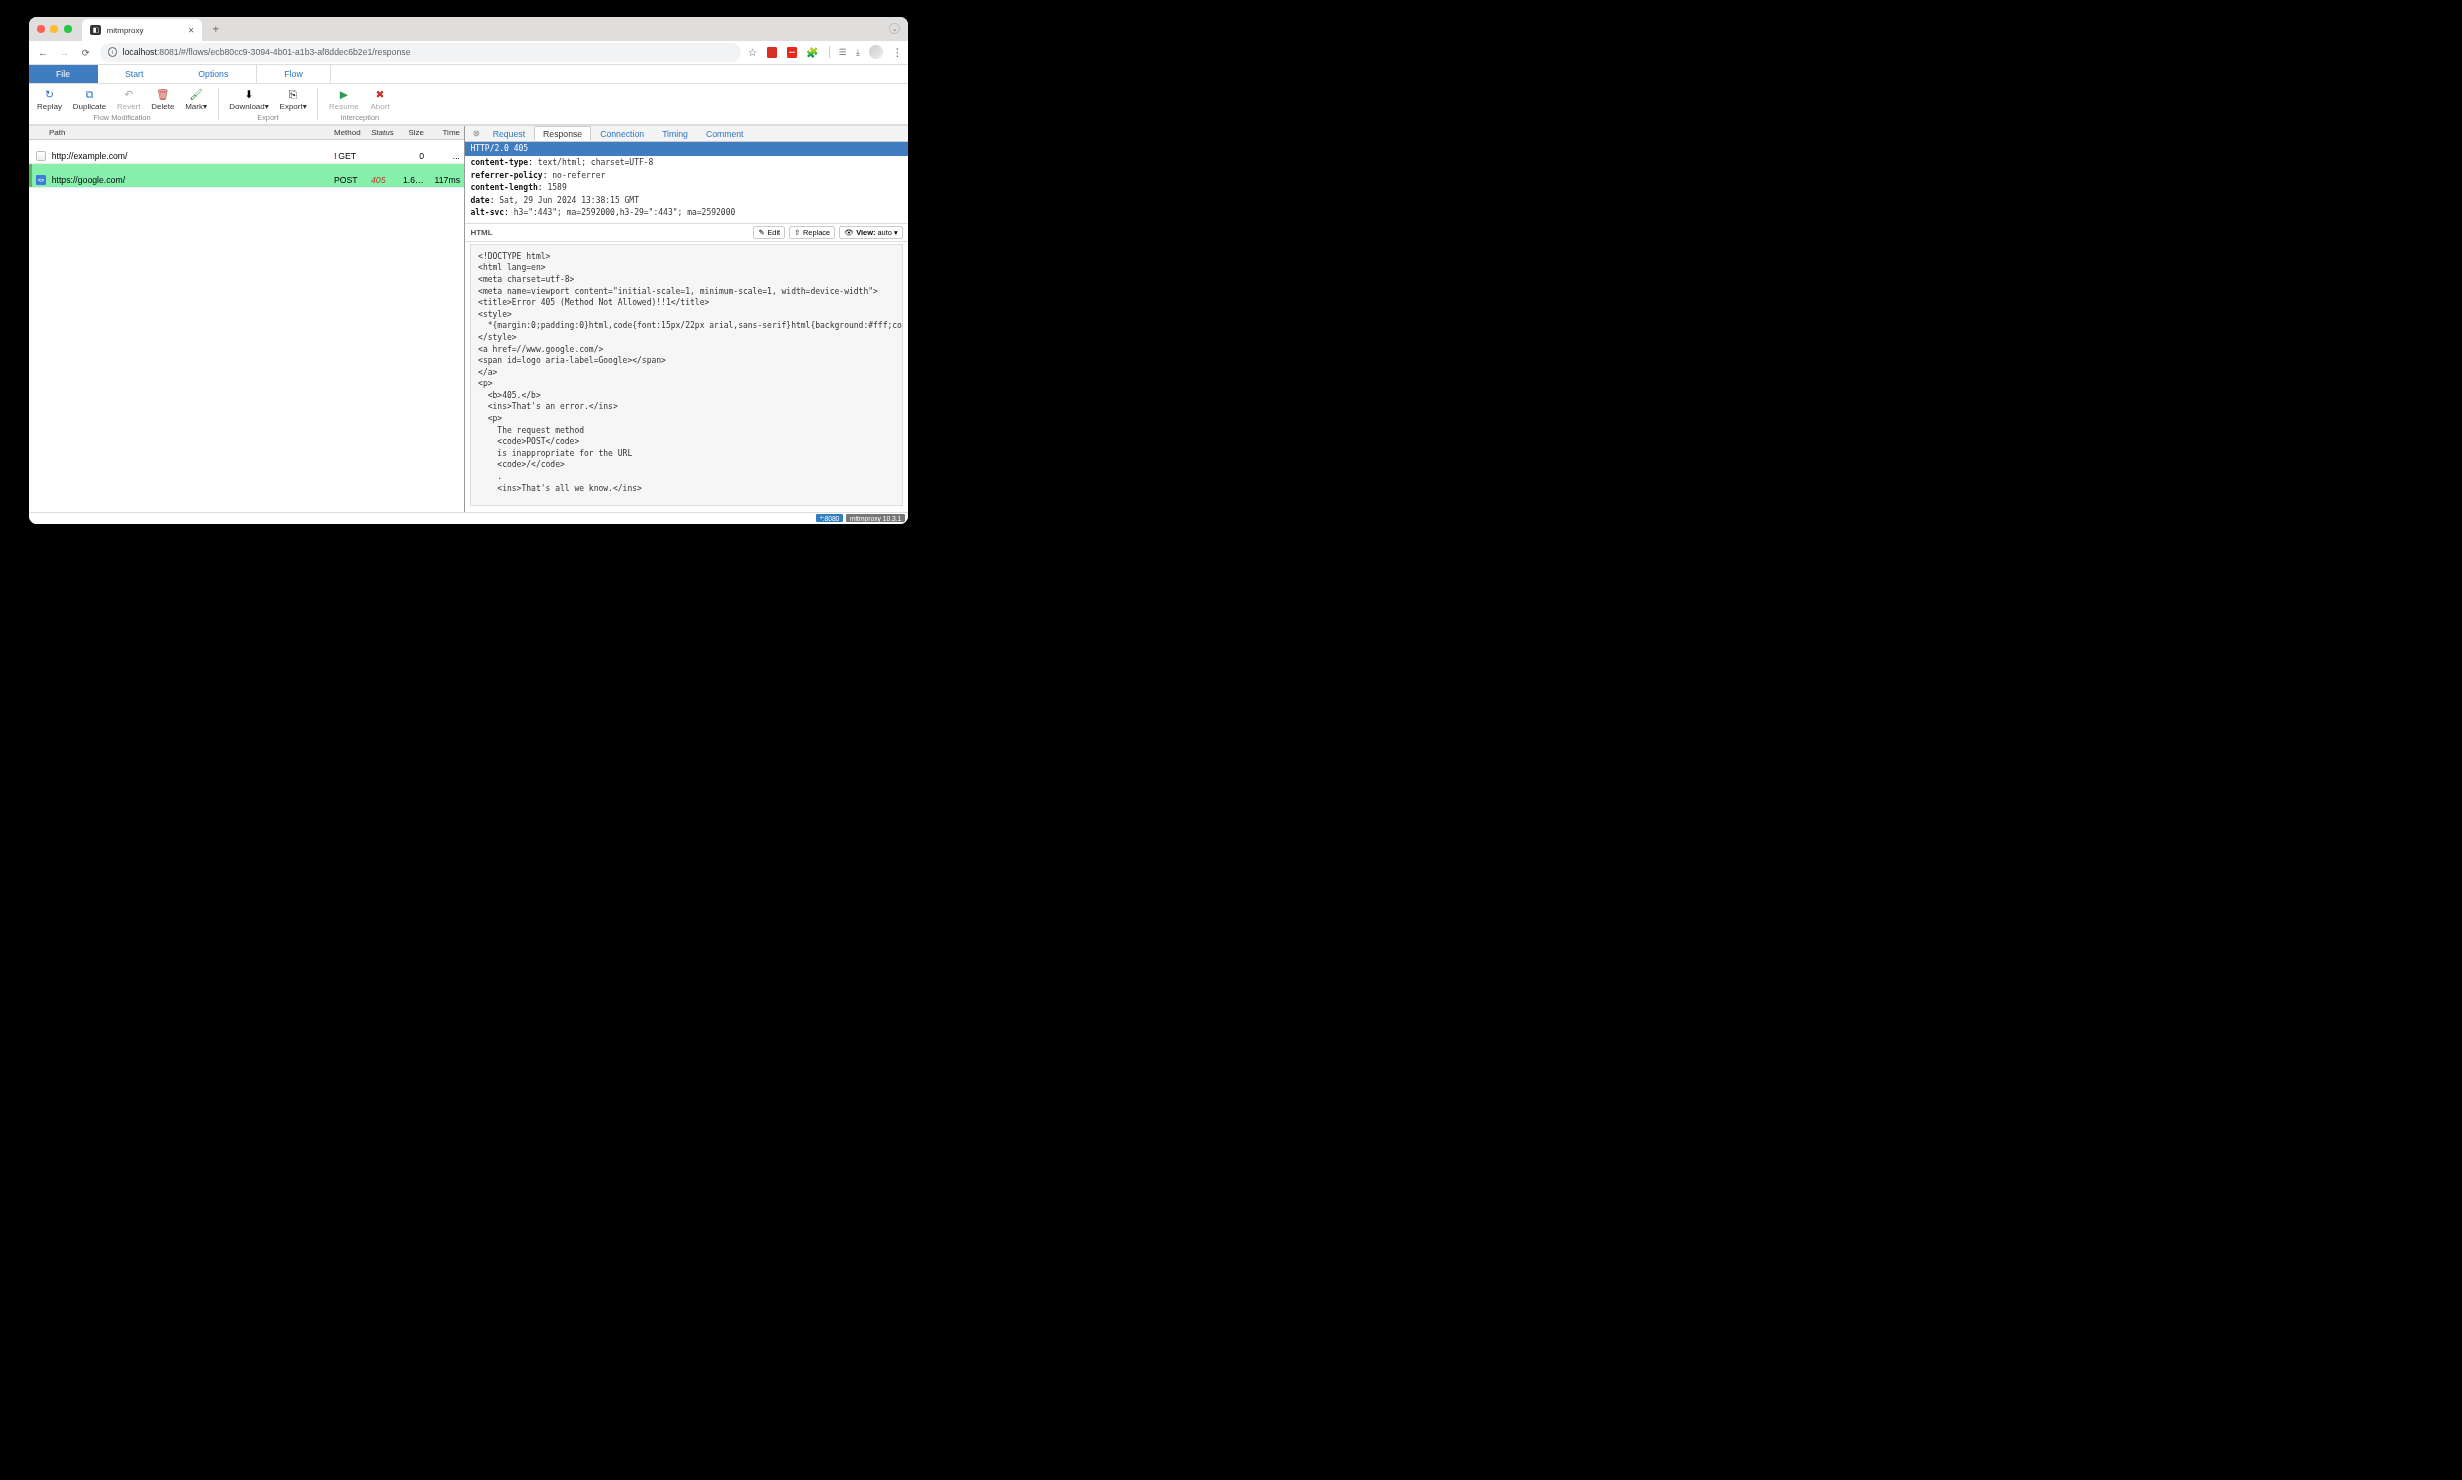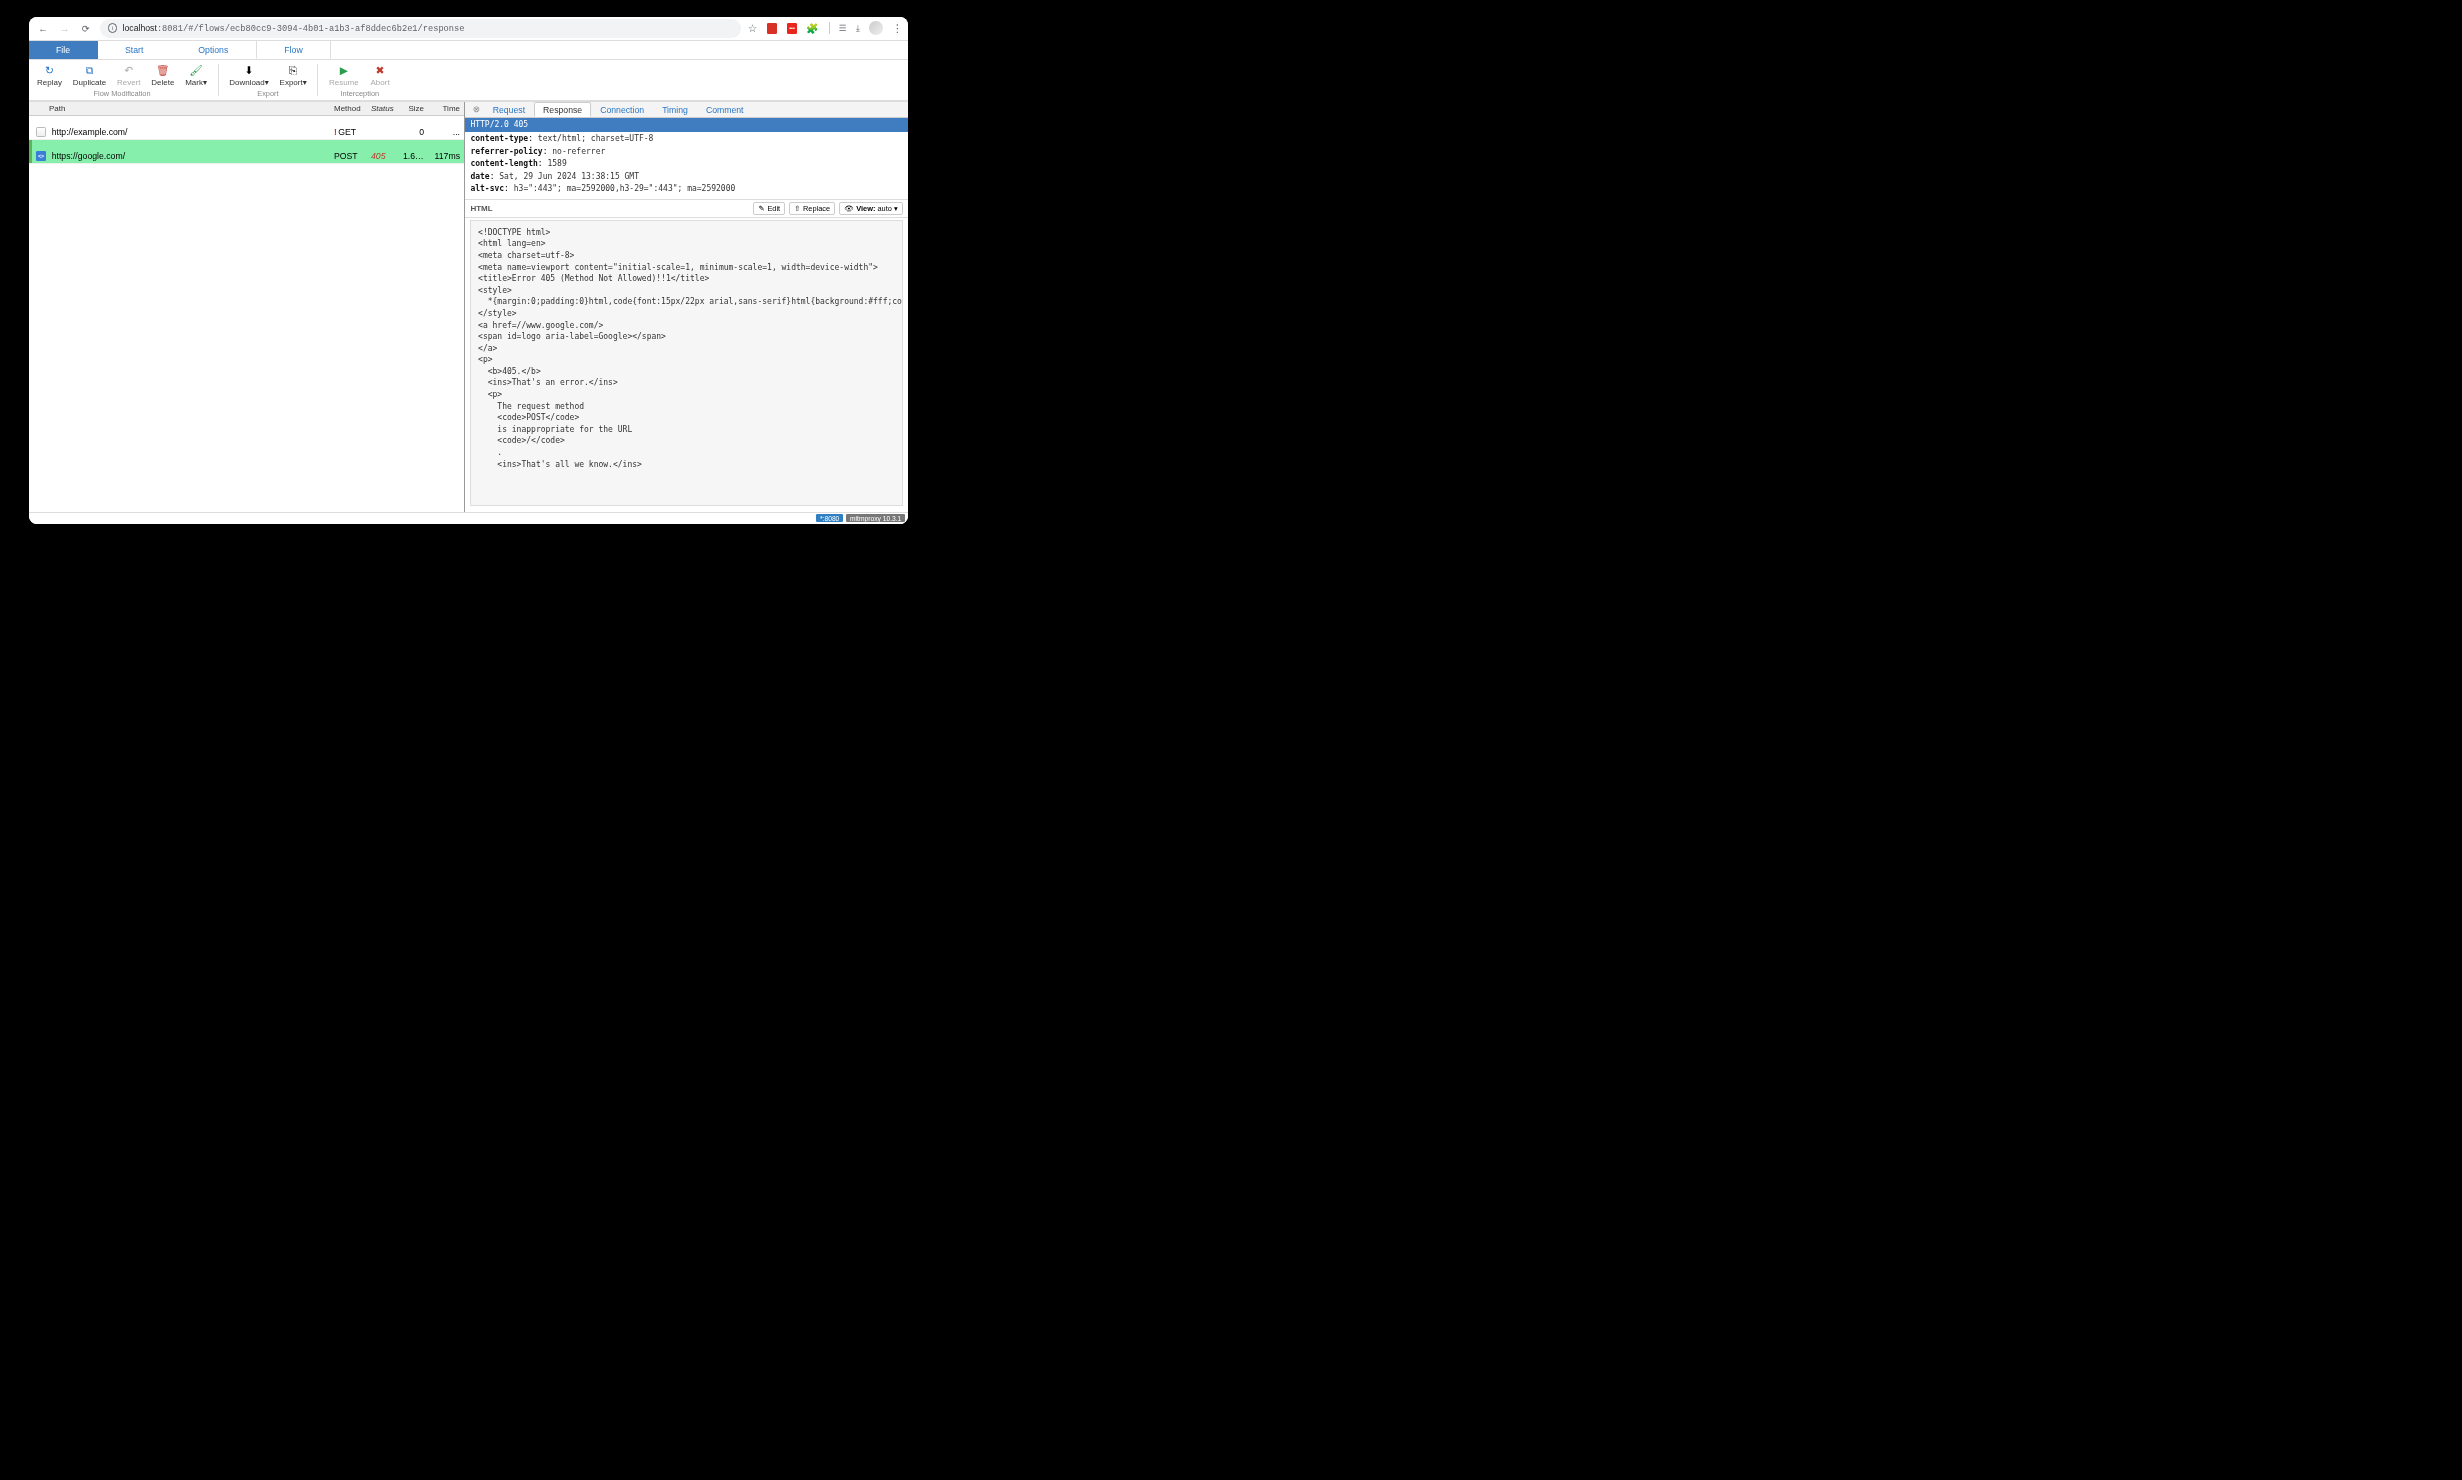--- a/index.html
+++ b/index.html
@@ -71,21 +71,21 @@
   border-radius: 9.4px;
   display: flex;
   align-items: center;
   padding: 0 8px;
   gap: 5.4px;
   font-size: 8.7px;
   color: #202124;
 }
 .urlbox .info { width:9.4px; height:9.4px; border:1px solid #5f6368; border-radius:50%; display:flex;align-items:center;justify-content:center;font-size:6px;color:#5f6368;}
 .urlbox .host { color: #202124; }
-.urlbox .path { color: #5f6368; font-family: Liberation Mono, monospace; }
+.urlbox .path { color: #5f6368; }
 .addrbar .right-icons { display:flex; align-items:center; gap:9.4px; color:#5f6368; }
 .right-icons .ext-red { width:10.7px; height:10.7px; background:#d93025; border-radius:1.3px; }
 .right-icons .ext-red2 { width:10.7px; height:10.7px; background:#e8261b; border-radius:1.3px; display:flex;align-items:center;justify-content:center;color:#fff;font-size:5.4px;font-weight:bold;}
 .right-icons .puzzle { font-size:10px; }
 .right-icons .divider { width:0.7px; height:12px; background:#ccc; }
 .right-icons .avatar { width:13.4px; height:13.4px; border-radius:50%; background:linear-gradient(135deg,#ccc,#eee); }
 .right-icons .kebab { font-size:10.7px; letter-spacing:-1.3px; }
 
 
 .menubar {
@@ -227,20 +227,34 @@
   gap:2.7px; padding-right:2.7px;
 }
 .badge { font-size:6.7px; padding:0.7px 4px; border-radius:1.3px; color:#fff; }
 .badge.port { background:#2f7fc2; }
 .badge.ver { background:#777; }
 </style>
 </head>
 <body>
 
 <div class="window">
+  <div class="titlebar">
+    <div class="traffic-lights">
+      <div class="tl red"></div>
+      <div class="tl yellow"></div>
+      <div class="tl green"></div>
+    </div>
+    <div class="tab">
+      <div class="favicon">◧</div>
+      <div class="title">mitmproxy</div>
+      <div class="close">✕</div>
+    </div>
+    <div class="newtab">＋</div>
+    <div class="dropdown-chev">⌄</div>
+  </div>
 
   <div class="addrbar">
     <div class="navbtn">←</div>
     <div class="navbtn" style="opacity:.4;">→</div>
     <div class="navbtn">⟳</div>
     <div class="urlbox">
       <span class="info">i</span>
       <span>
         <span class="host">localhost</span><span class="path">:8081/#/flows/ecb80cc9-3094-4b01-a1b3-af8ddec6b2e1/response</span>
       </span>

